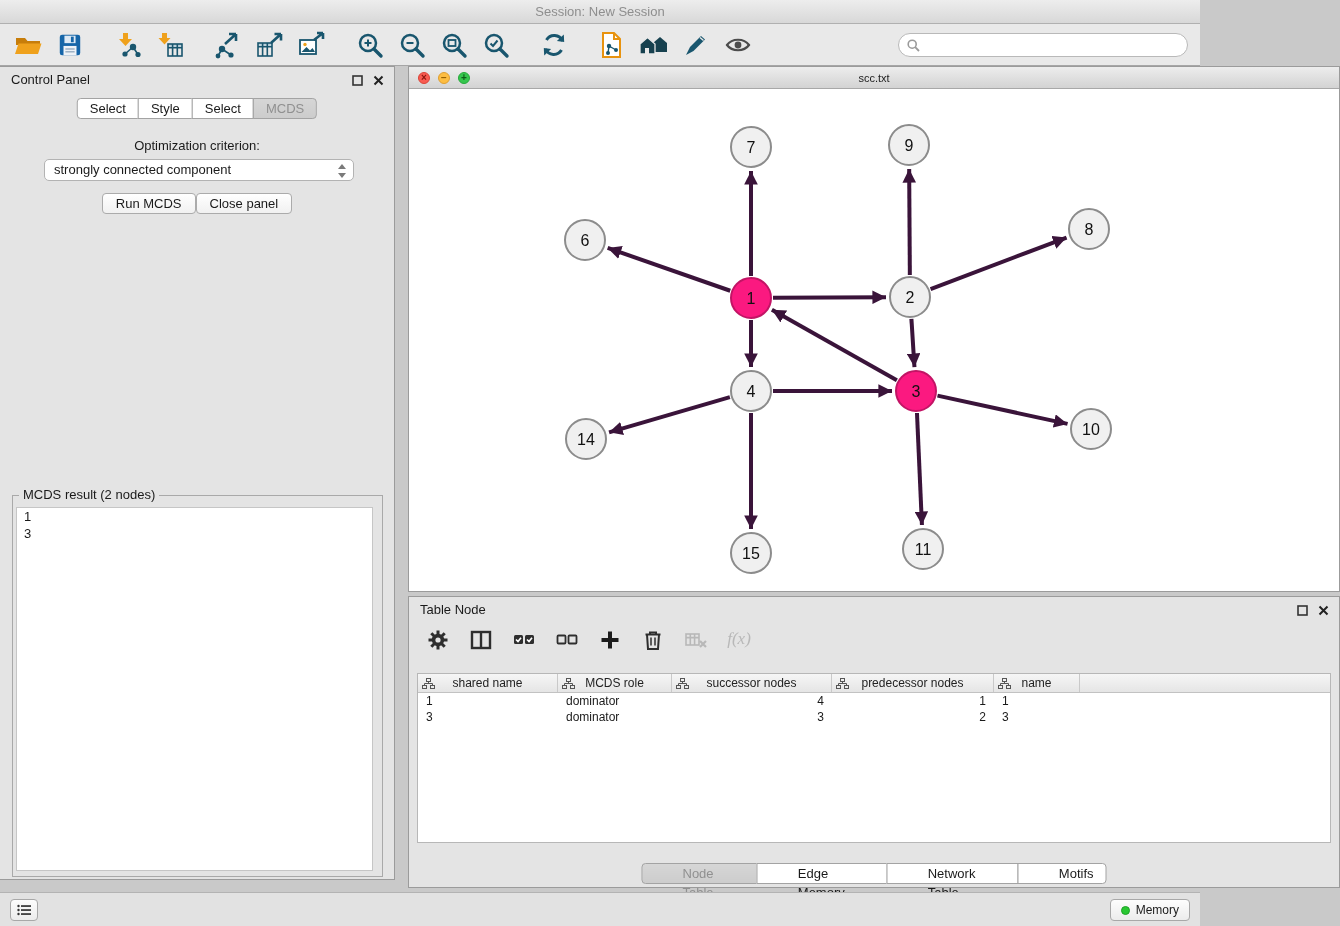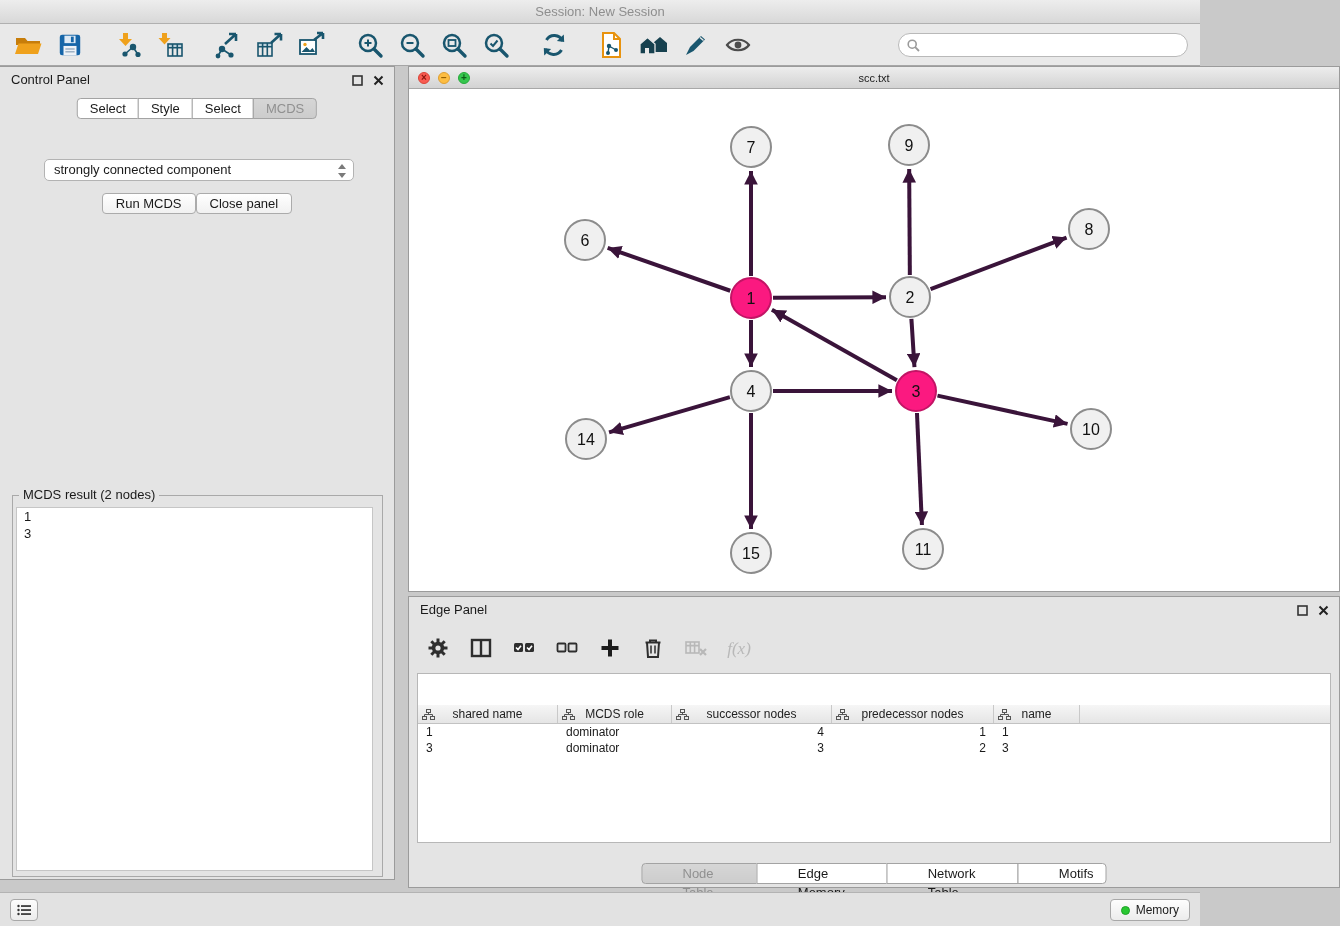--- a/index.html
+++ b/index.html
@@ -68,24 +68,24 @@
   .tl-zoom  { background:#35c64d; border:1px solid #26a93b; color:#0d5c18; }
   .tl-close::before { content:"\00d7"; }
   .tl-min::before   { content:"\2212"; }
   .tl-zoom::before  { content:"+"; }
   #net-canvas { position:absolute; left:0; top:22px; right:0; bottom:0; background:#fff; }
   #net-svg text { font-family:"Liberation Sans","DejaVu Sans",sans-serif; }
 
   
   #table-panel { left:408px; top:596px; width:932px; height:292px; }
   #tp-toolbar { position:absolute; top:27px; left:0; height:40px; display:flex; align-items:center; padding-left:14px; gap:13px; }
-  .tp-btn { width:30px; height:30px; display:flex; align-items:flex-end; justify-content:center; }
+  .tp-btn { width:30px; height:30px; display:flex; align-items:flex-start; justify-content:center; }
   .fx-label { font-family:"Liberation Serif","DejaVu Serif",serif; font-style:italic; font-size:17px; color:#b8b8b8; }
   #node-table { position:absolute; left:8px; top:76px; width:914px; height:170px; background:#fff; border:1px solid #b7b7b7; overflow:hidden; }
-  .thead { display:flex; height:19px; background:linear-gradient(#f6f6f6,#e5e5e5); border-bottom:1px solid #c2c2c2;margin-top:31px; }
+  .thead { display:flex; height:19px; background:linear-gradient(#f6f6f6,#e5e5e5); border-bottom:1px solid #c2c2c2; }
   .th { position:relative; display:flex; align-items:center; justify-content:center;
         border-right:1px solid #c9c9c9; font-size:12px; color:#222; flex:0 0 auto; }
   .th .col-icon { position:absolute; left:4px; top:4px; }
   .trow { display:flex; height:16px; font-size:12px; }
   .td { line-height:16px; padding:0 8px; white-space:nowrap; overflow:hidden; flex:0 0 auto; }
   #tp-tabs { position:absolute; top:266px; left:50%; transform:translateX(-50%); }
 
   
   #statusbar { position:absolute; left:0; top:892px; width:100%; height:34px;
     background:#e2e2e2; border-top:1px solid #b3b3b3; }
@@ -272,20 +272,21 @@
       </span>
     </div>
 
     <div id="cp-tabs" class="seg">
         <div class="seg-tab">Select</div>
         <div class="seg-tab">Style</div>
         <div class="seg-tab">Select</div>
         <div class="seg-tab active">MCDS</div>
       </div>
 
+    <div id="opt-label">Optimization criterion:</div>
 
     <div id="opt-select">
       <span>strongly connected component</span>
       <span class="stepper">
         <svg width="12" height="18" viewBox="0 0 12 18">
           <path d="M6 2L10 7H2z" fill="#7a7a7a"></path>
           <path d="M6 16L2 11h8z" fill="#7a7a7a"></path>
         </svg>
       </span>
     </div>
@@ -380,21 +381,21 @@
           <g>
             <circle cx="514" cy="460" r="20" fill="#f0f0f0" stroke="#8c8c8c" stroke-width="2"></circle>
             <text x="514" y="465.5" text-anchor="middle" font-size="16" fill="#111111">11</text>
           </g>
         </svg>
     </div>
   </div>
 
   <div id="table-panel" class="panel">
     <div class="panel-header">
-      <span class="panel-title">Edge Panel</span>
+      <span class="panel-title">Table Node</span>
       <span class="ph-float">
         <svg width="11" height="11" viewBox="0 0 11 11">
             <rect x="1" y="1" width="9" height="9" fill="none" stroke="#333" stroke-width="1.6"></rect>
           </svg>
       </span>
       <span class="ph-close">
         <svg width="11" height="11" viewBox="0 0 11 11">
             <path d="M1.5 1.5l8 8M9.5 1.5l-8 8" stroke="#222" stroke-width="2"></path>
           </svg>
       </span>

